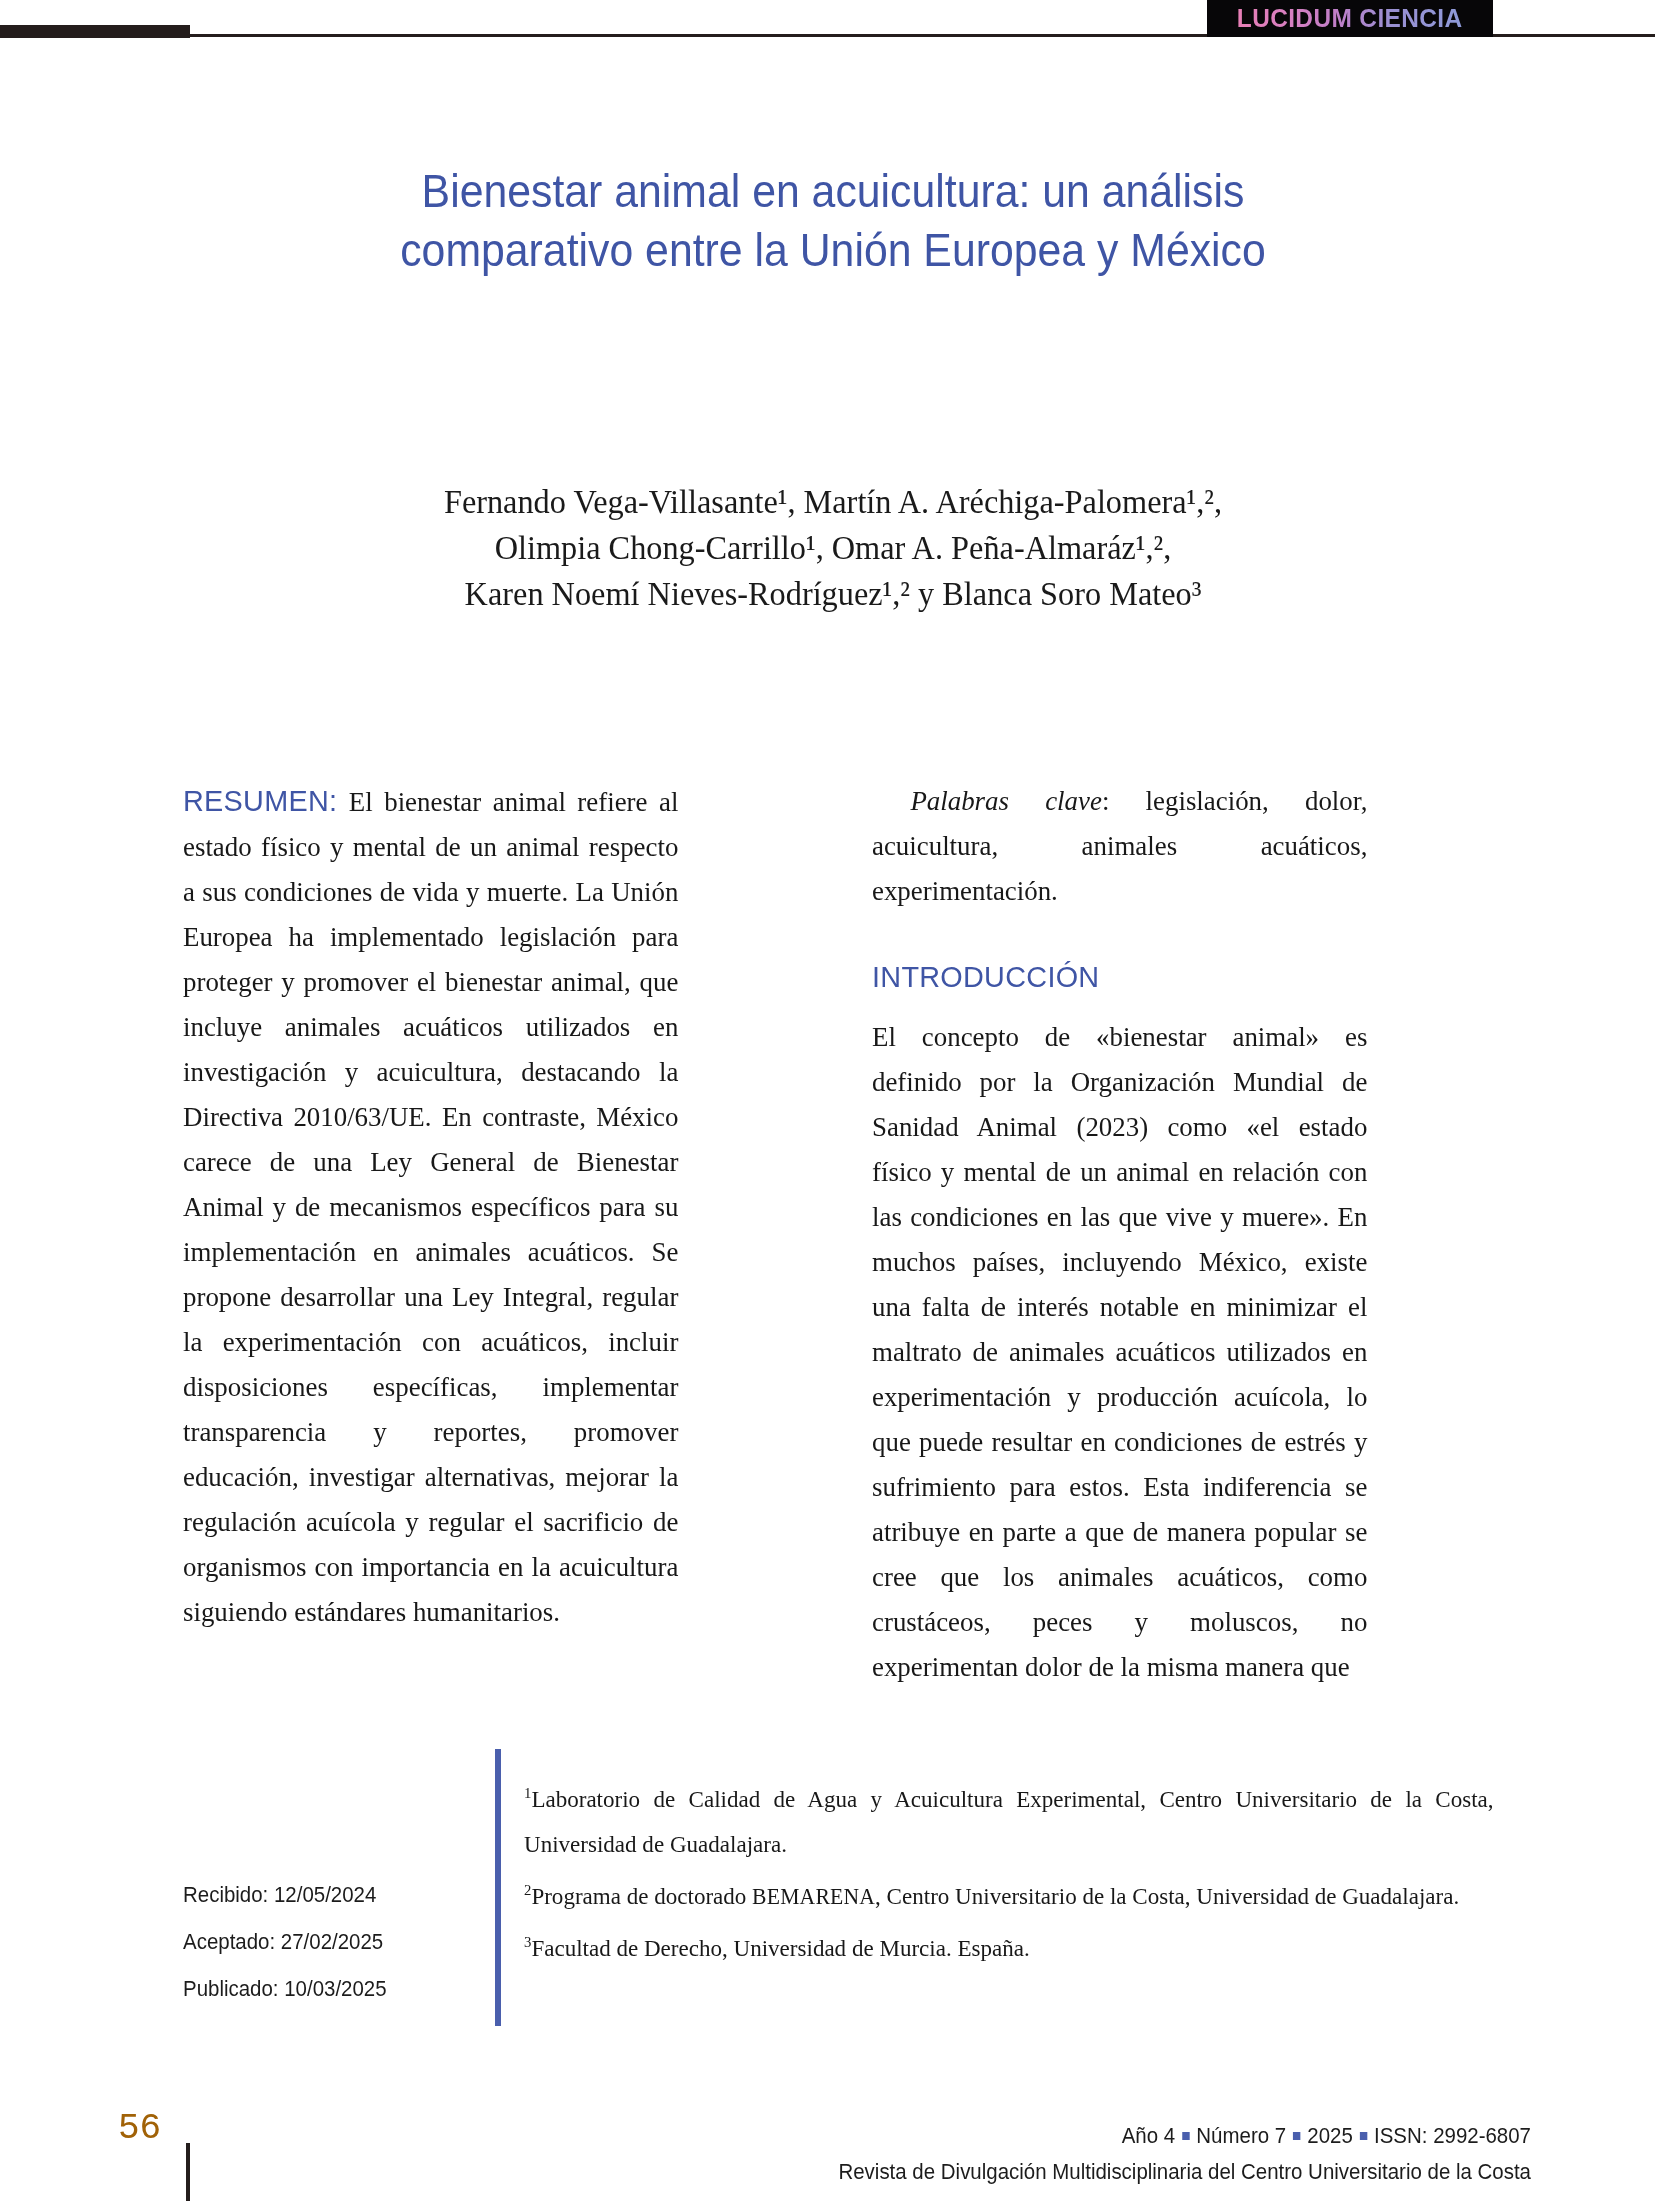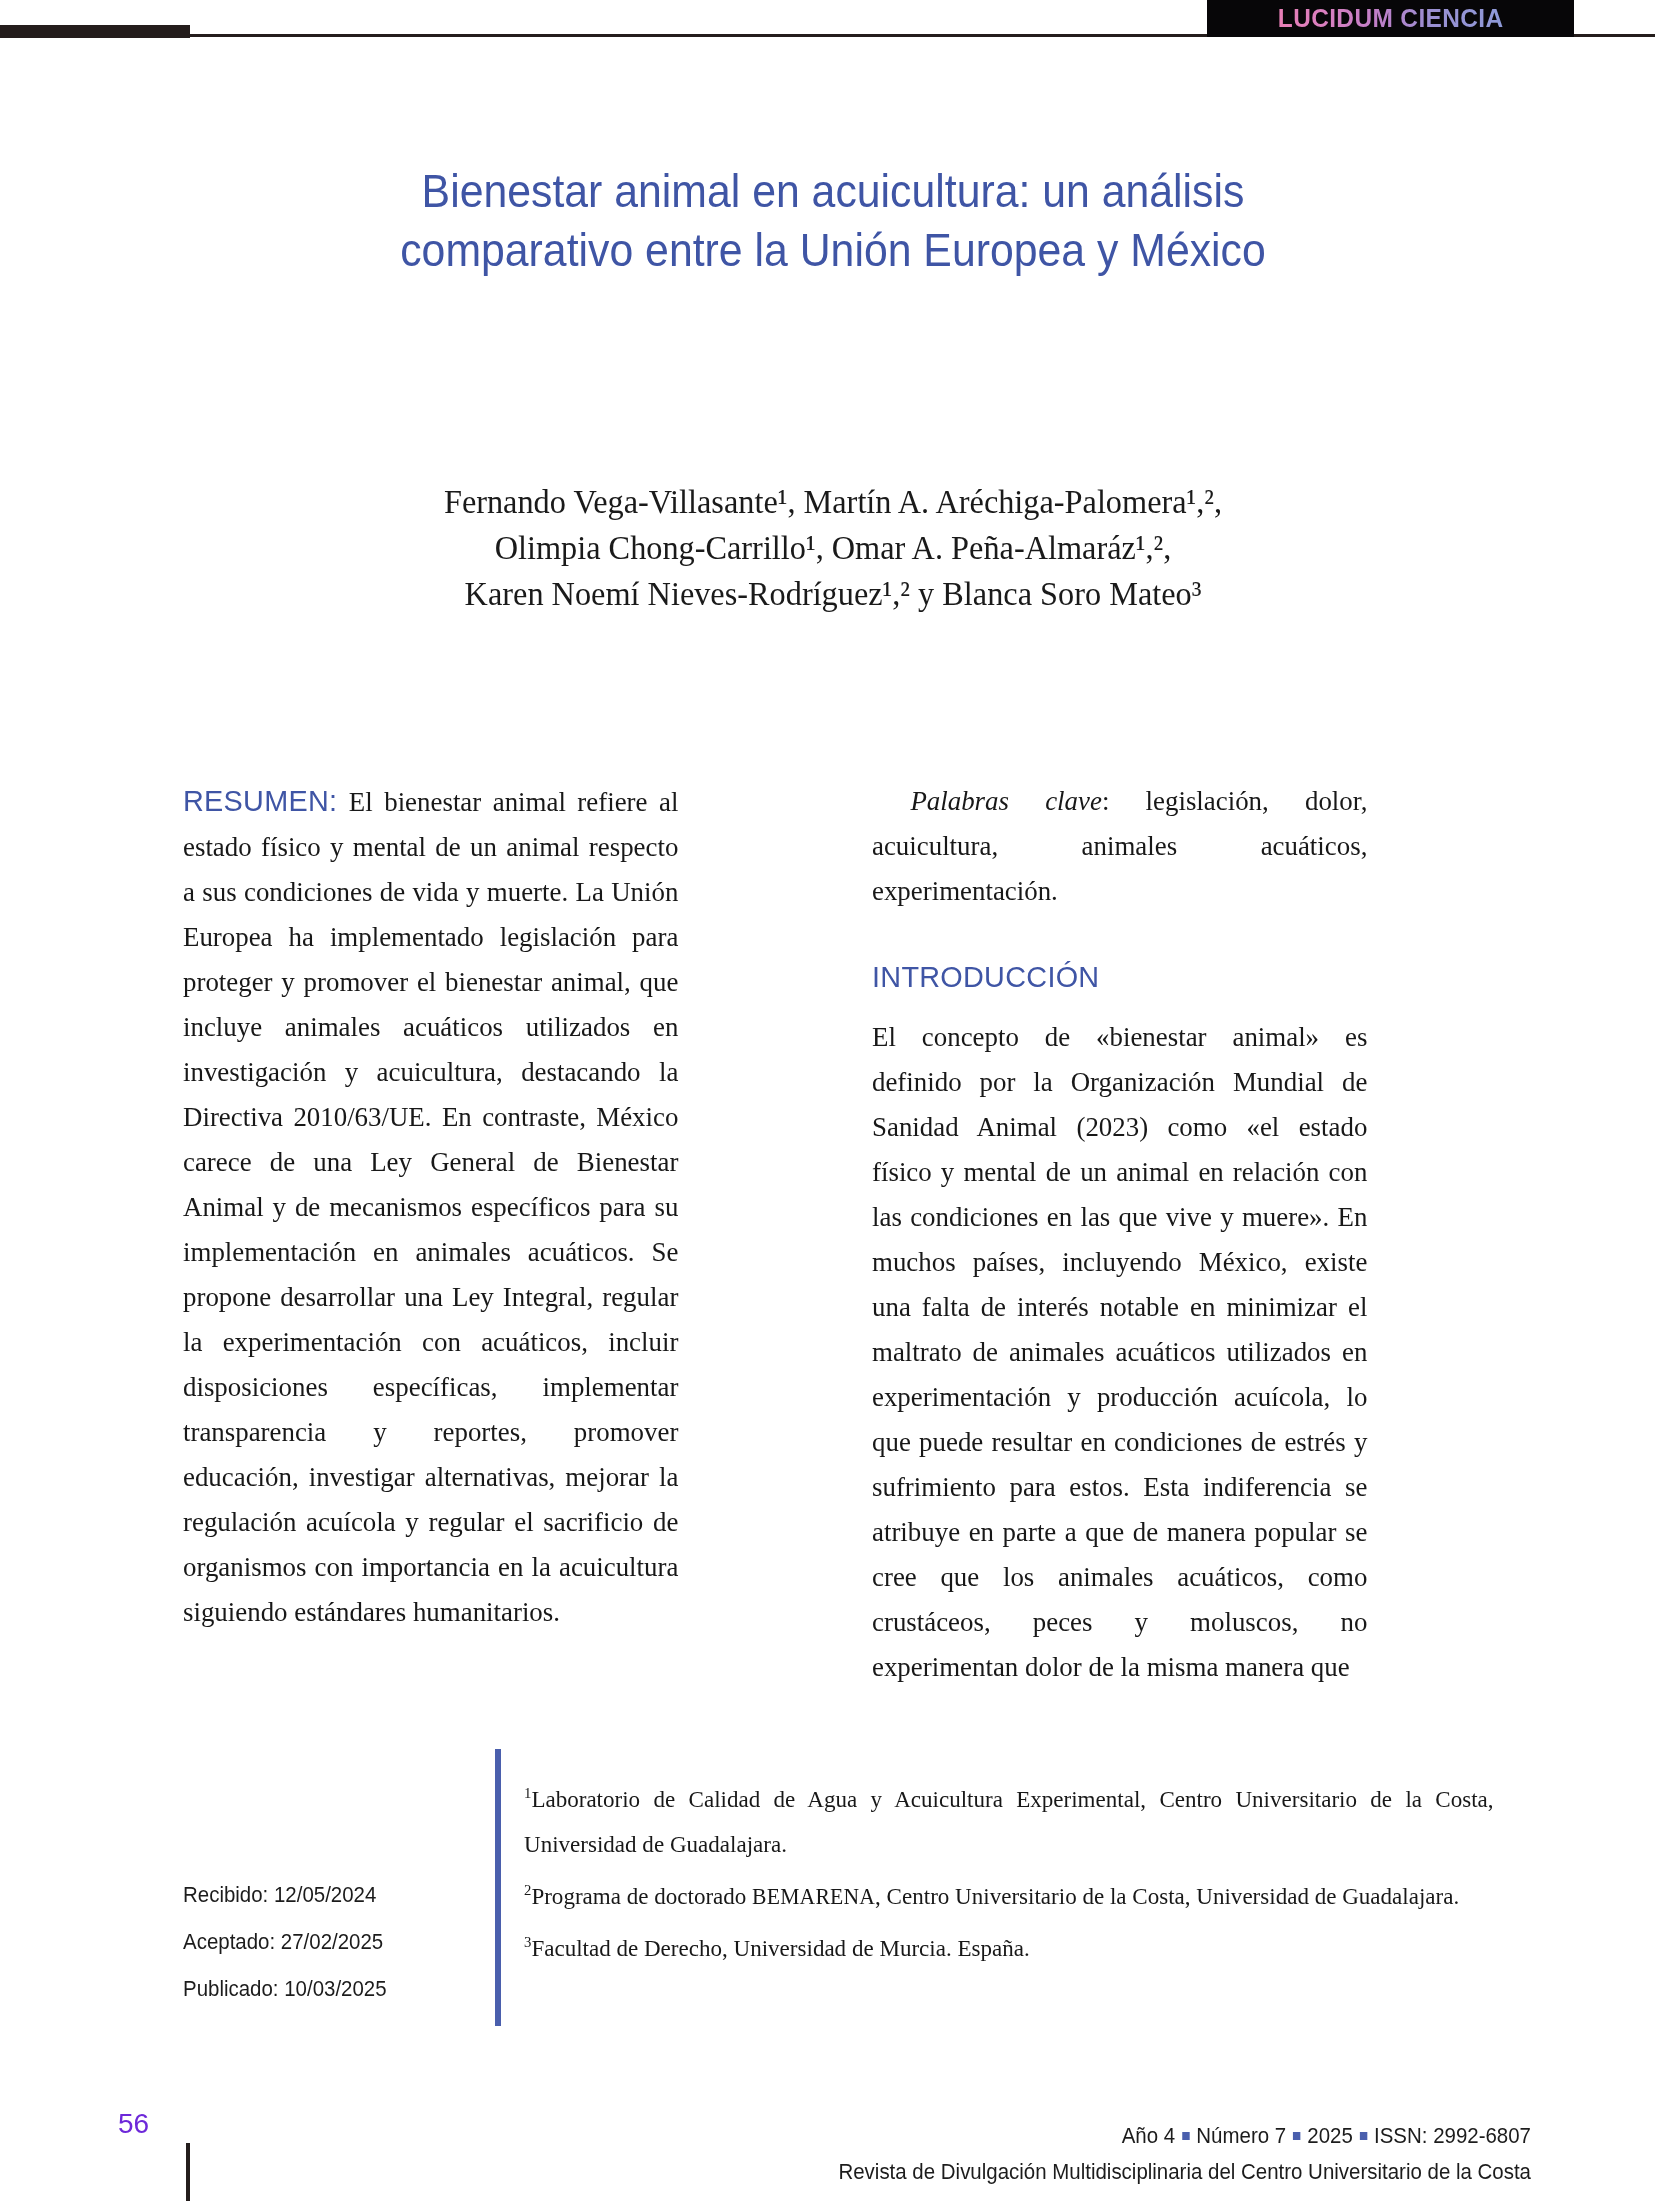--- a/index.html
+++ b/index.html
@@ -32,21 +32,21 @@
     width: 190px;
     height: 13.3px;
     background: #241d1c;
   }
 
   
   #masthead {
     position: absolute;
     left: 1207px;
     top: 0px;
-    width: 367px;
+    width: 286px;
     height: 37px;
     background: #070608;
     display: flex;
     align-items: center;
     justify-content: center;
     overflow: hidden;
   }
   #masthead .mast-text {
     font-family: "Liberation Sans", sans-serif;
     font-weight: bold;
@@ -158,23 +158,23 @@
   }
   #footnotes p { margin: 0 0 0 0; }
   #footnotes sup { font-size: 0.64em; vertical-align: super; }
   .smallcaps { font-variant: small-caps; font-size: 0.94em; letter-spacing: 0.2px; }
 
   
   #page-number {
     position: absolute;
     left: 118px;
     top: 2108px;
-    font-family: Liberation Sans, sans-serif;
-    font-size: 28px;
-    color: #6d28d9;
+    font-family: Liberation Mono, monospace;
+    font-size: 36px;
+    color: #a16207;
   }
   #page-number-rule {
     position: absolute;
     left: 186px;
     top: 2143px;
     width: 3.7px;
     height: 58px;
     background: #241d1c;
   }
   #footer-meta {

